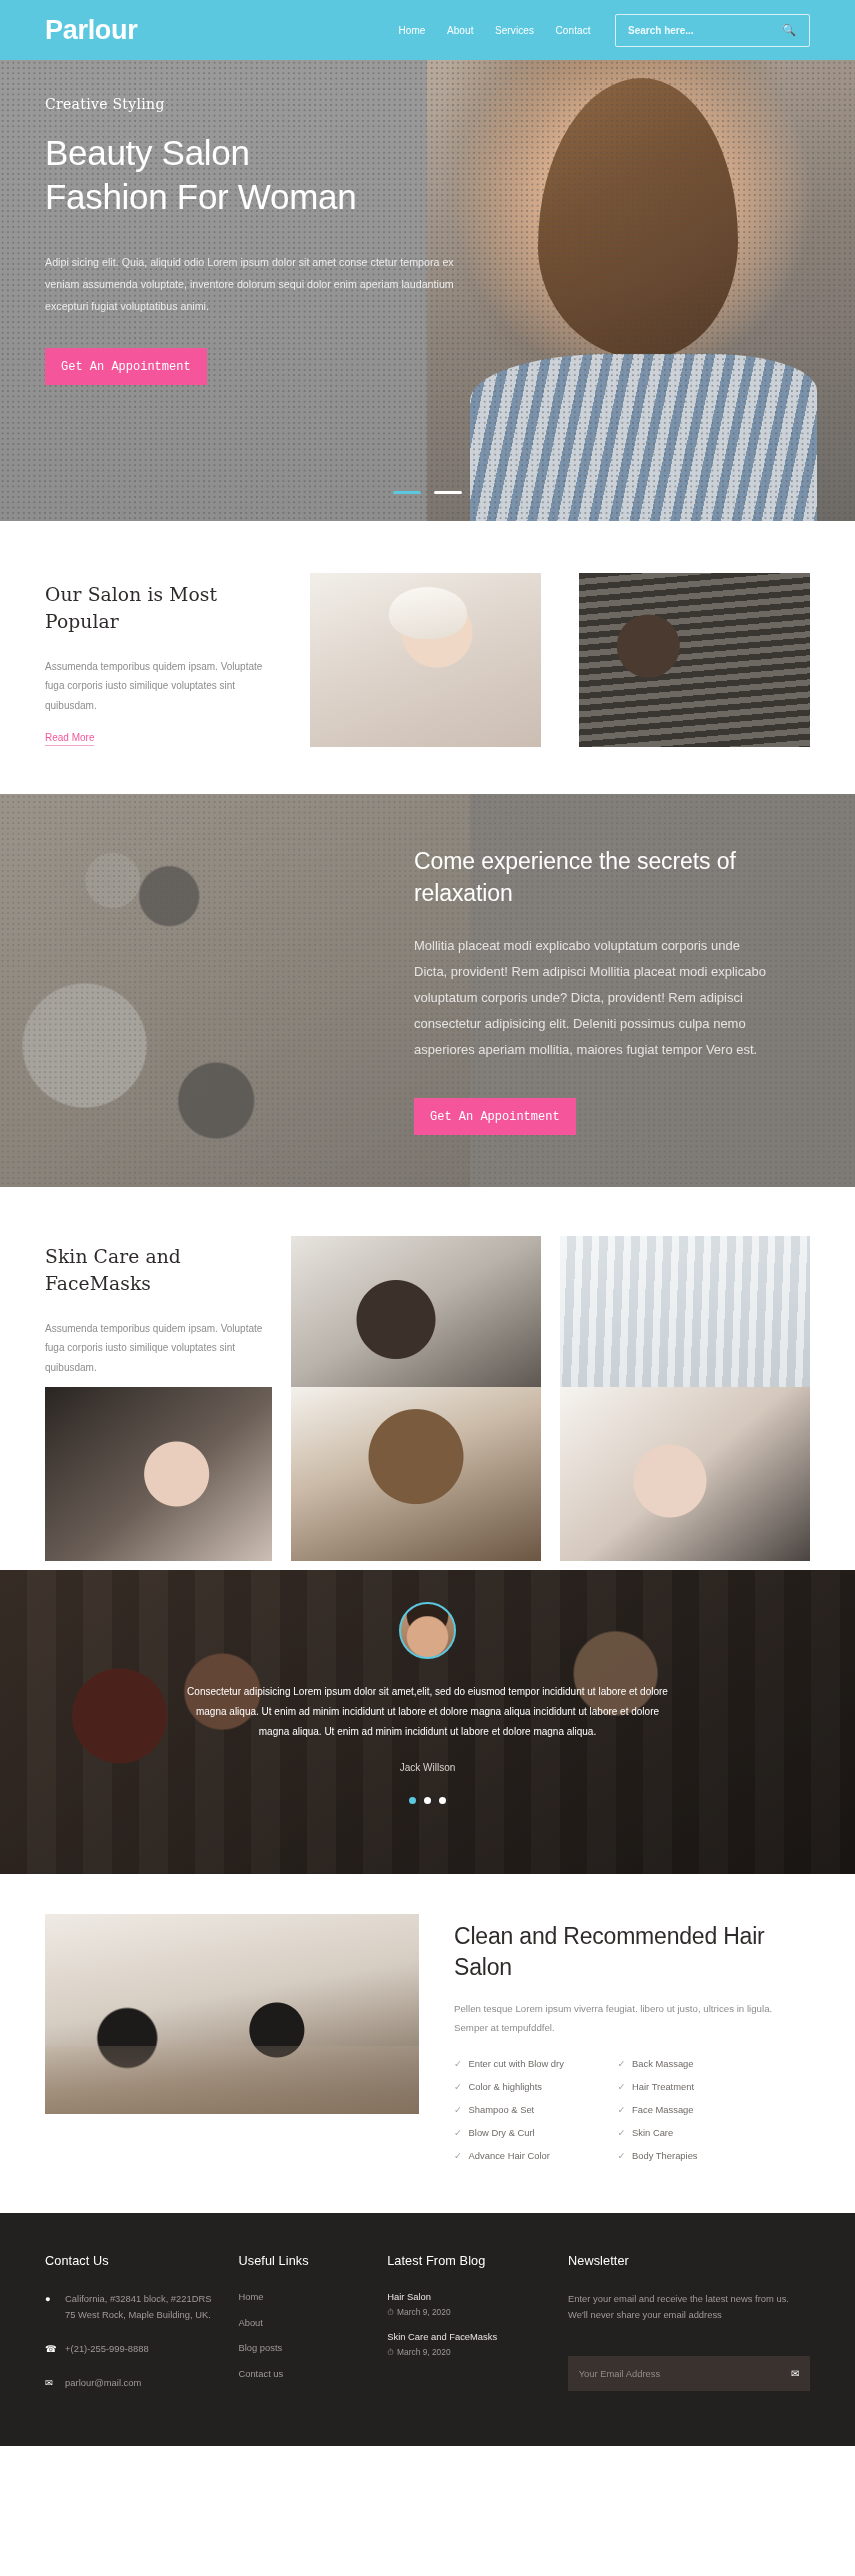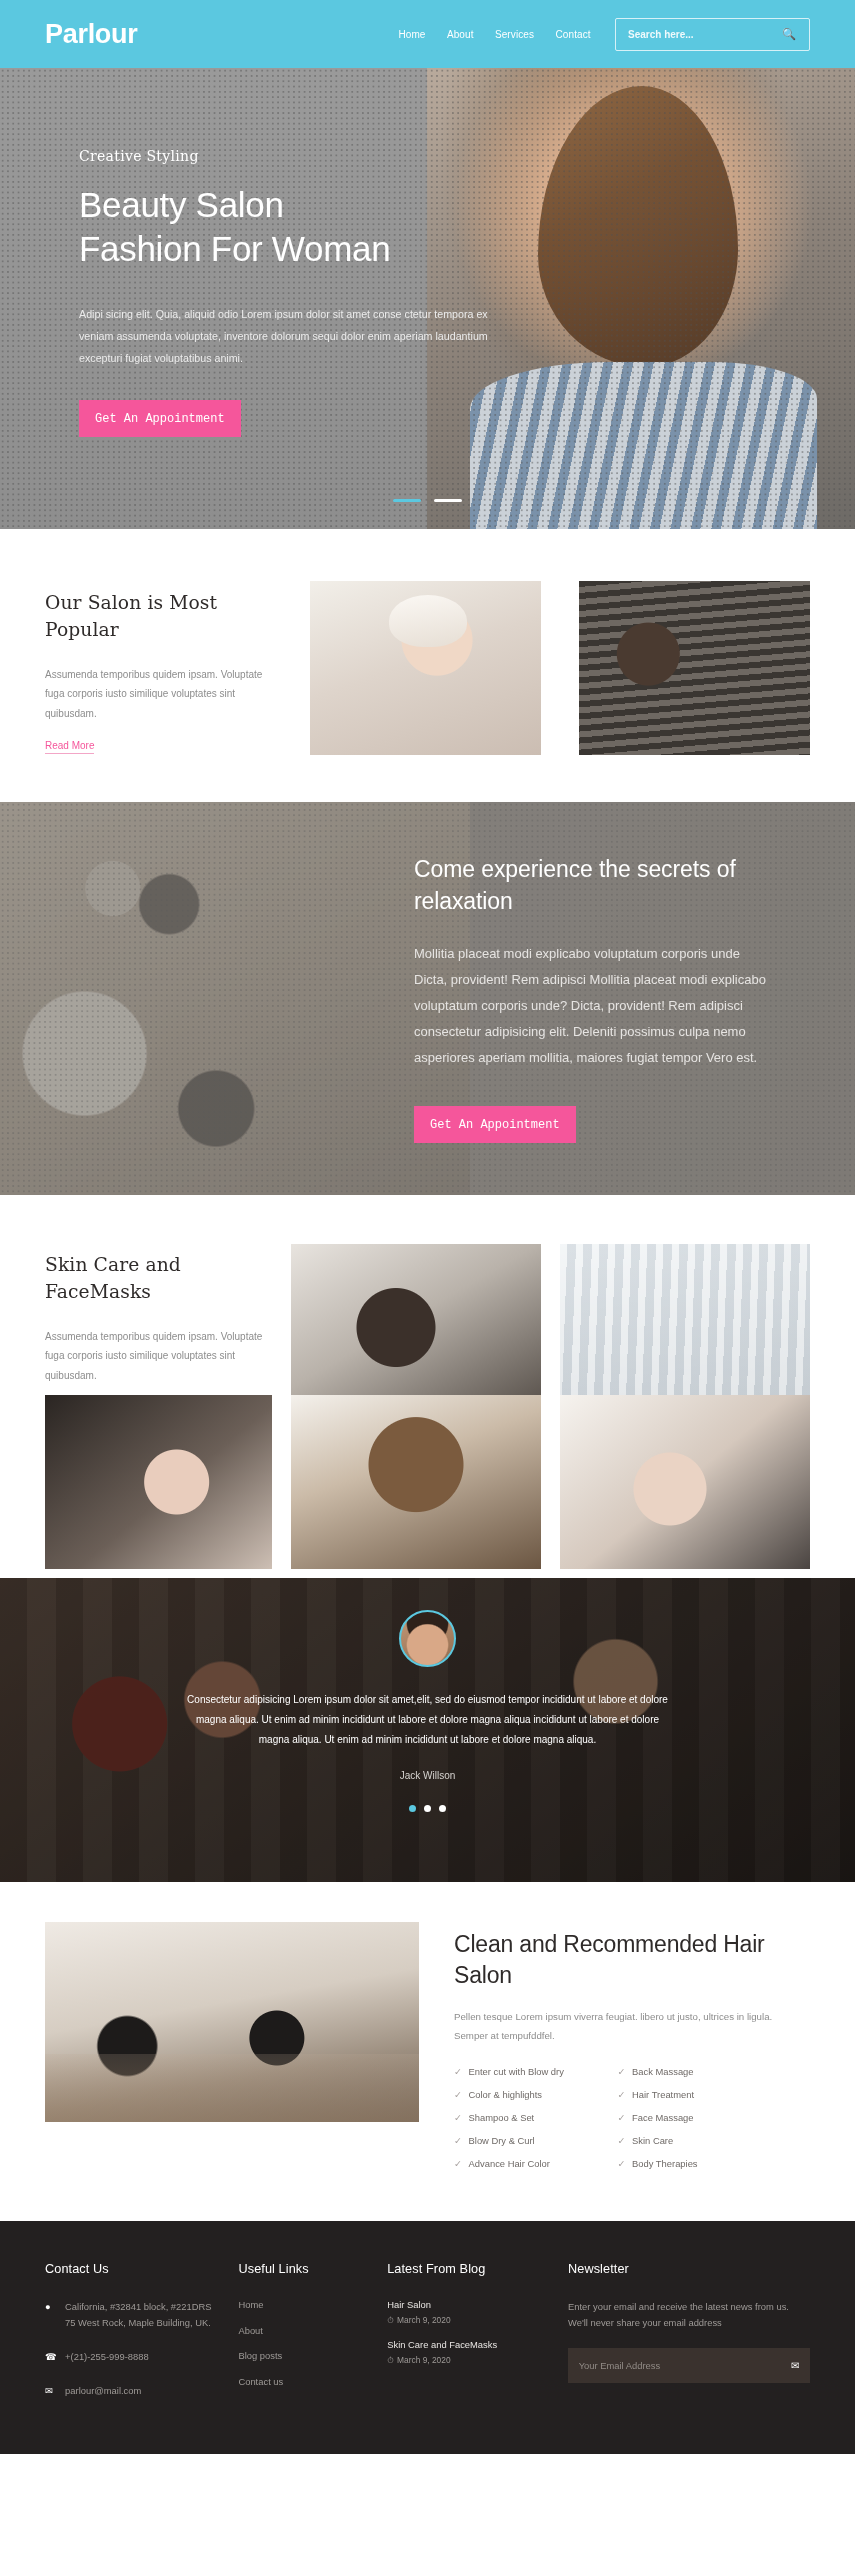--- a/index.html
+++ b/index.html
@@ -5,21 +5,21 @@
   * { box-sizing: border-box; margin: 0; padding: 0; }
   html, body {
     width: 855px;
     font-family: "Liberation Sans", sans-serif;
     background: #ffffff;
   }
   body { position: relative; width: 855px; overflow-x: hidden; }
 
   
   .header {
-    height: 68px;
+    height: 60px;
     background: #5bc8e0;
     display: flex;
     align-items: center;
     padding: 8px 45px;
   }
   .brand {
     font-size: 27px;
     font-weight: bold;
     color: #ffffff;
     letter-spacing: -0.3px;
@@ -94,24 +94,23 @@
     opacity:.95;
   }
   .hero-dots {
     position:absolute; inset:0;
     background-image: radial-gradient(rgba(80,80,80,.45) 0.7px, transparent 0.8px);
     background-size: 5.3px 5.3px;
     pointer-events: none;
   }
   .hero-inner {
     position: relative;
-    padding: 80px 0 0 45px;
+    padding: 36px 0 0 45px;
     max-width: 468px;
     z-index: 3;
-    margin-left: 34px;
   }
   .hero-eyebrow {
     font-family: "DejaVu Serif", serif;
     font-size: 14px;
     color: #ffffff;
     margin-bottom: 18.7px;
     letter-spacing: 0.3px;
   }
   .hero-title {
     font-size: 35px;
@@ -347,21 +346,21 @@
   }
   .fcontact{ display:flex; gap: 9.4px; margin-bottom: 17.4px; align-items:flex-start; }
   .ficon{ color:#ffffff; font-size:9.4px; line-height:1.7; width:10.7px; flex:none; }
   .ftext{ color:#9e9a97; font-size:9.4px; line-height:1.75; }
   .flink{
     display:block; color:#9e9a97; font-size:9.4px; text-decoration:none; margin-bottom: 14.7px;
   }
   .blog-item{ margin-bottom: 13.4px; }
   .blog-title{ color:#e8e5e2; font-size:9.4px; margin-bottom: 4.7px; }
   .blog-date{ color:#9e9a97; font-size:8.4px; display:flex; align-items:center; gap:3.3px; }
-  .news-desc{ color:#9e9a97; font-size:9.4px; line-height:1.75; margin-bottom: 16px; max-width: 227px; }
+  .news-desc{ color:#9e9a97; font-size:9.4px; line-height:1.75; margin-bottom: 32px; max-width: 227px; }
   .news-field{
     position:relative; width: 242px; height: 35px;
     background:#3a322e; display:flex; align-items:center; padding: 0 10.7px;
   }
   .news-field input{
     flex:1; background:transparent; border:none; outline:none;
     color:#cfcac6; font-size:9.4px; font-family:"Liberation Sans", sans-serif;
   }
   .news-field input::placeholder{ color:#918b86; }
   .mail-icon{ color:#ffffff; font-size:10px; }

